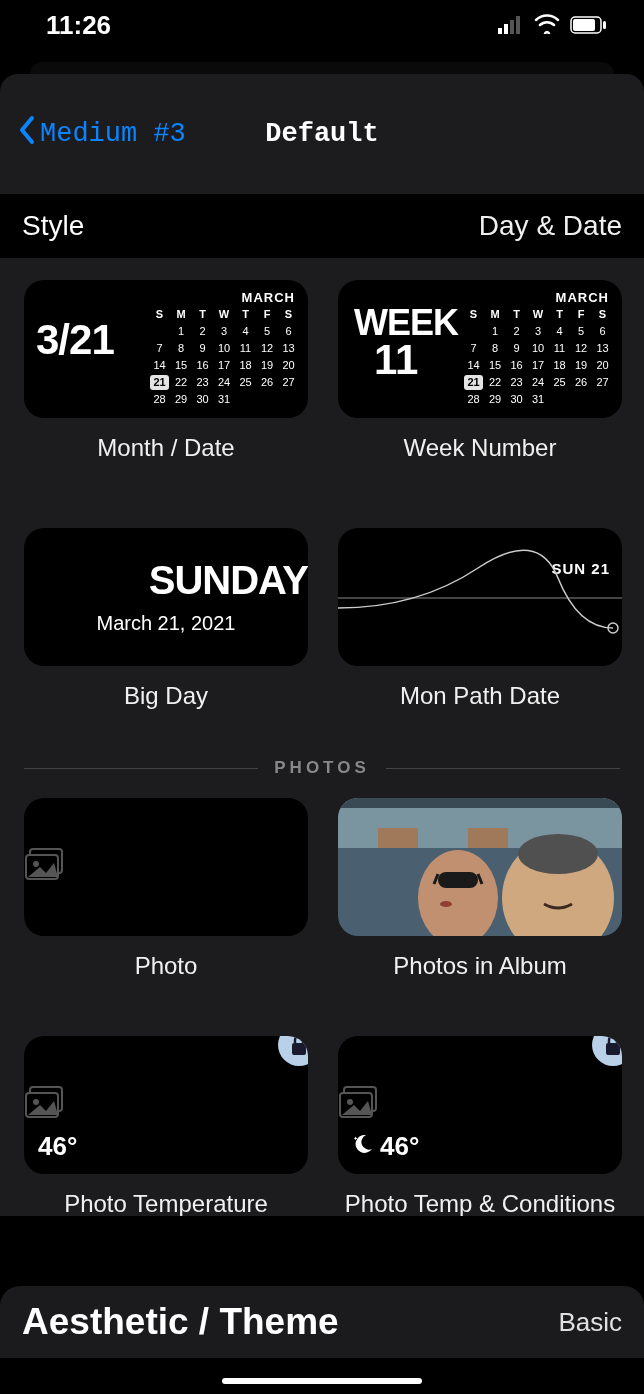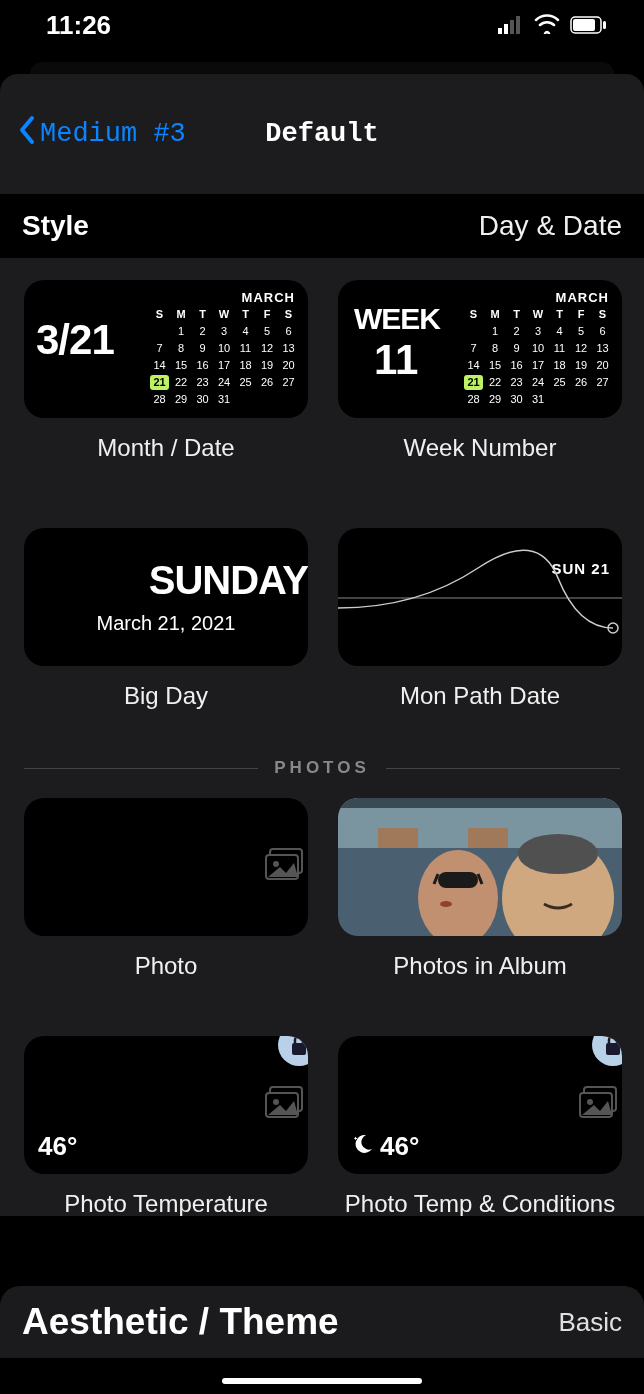--- a/index.html
+++ b/index.html
@@ -61,21 +61,21 @@
 
   
   .section-row {
     background: #000;
     display: flex;
     justify-content: space-between;
     align-items: center;
     padding: 16px 22px;
     font-size: 28px;
   }
-  .section-row .left { font-weight: 700; }
+  .section-row .left { font-weight: 400; }
   .section-row .right { color: #f0f0f0; font-weight: 400; }
 
   
   .grid-area {
     background: #1c1c1e;
     padding: 22px 24px 0 24px;
   }
   .grid {
     display: grid;
     grid-template-columns: 1fr 1fr;
@@ -99,21 +99,21 @@
 
   
   .md-big {
     position: absolute;
     left: 12px;
     top: 36px;
     font-size: 42px;
     font-weight: 700;
     letter-spacing: -1px;
   }
-  .wk-label { position:absolute; left:16px; top:22px; font-size:30px; font-weight:700; letter-spacing:-1px;}
+  .wk-label { position:absolute; left:16px; top:22px; font-size:36px; font-weight:700; letter-spacing:-1px;}
   .wk-num { position:absolute; left:36px; top:56px; font-size:42px; font-weight:700;}
   .cal {
     position: absolute;
     right: 10px;
     top: 10px;
     width: 148px;
   }
   .cal-month {
     text-align: right;
     font-size: 13px;
@@ -130,40 +130,40 @@
   }
   .cal-row span {
     width: 19px;
     height: 15px;
     text-align: center;
     line-height: 15px;
     border-radius: 3px;
   }
   .cal-row .hdr { font-weight: 700; color: #fff; }
   .cal-row .dim { color: #666; }
-  .cal-row .today { background: #bef264; color: #000; font-weight: 700; }
+  .cal-row .today { background: #e5e5e5; color: #000; font-weight: 700; }
 
   
   .bigday-title { position:absolute; left:0; right:0; top:30px; text-align:right; font-size:40px; font-weight:700; letter-spacing:-1px;}
   .bigday-sub { position:absolute; left:0; right:0; top:84px; text-align:center; font-size:20px;}
 
   
   .sp-label { position:absolute; right:12px; top:10px; font-size:15px; font-weight:600; letter-spacing:1px;margin-top:22px;}
   .sp-svg { position:absolute; left:0; top:0; width:100%; height:100%;}
 
   
   .divider {
     display:flex; align-items:center; gap:16px;
     margin: 48px 0 20px;
     color:#888; font-size:17px; font-weight:700; letter-spacing:4px;
   }
   .divider .line { flex:1; height:1px; background:#444;}
 
   
-  .photo-plain { display:flex; align-items:center; justify-content:flex-end;}
+  .photo-plain { display:flex; align-items:center; justify-content:flex-start;}
   .photo-icon { color:#555; }
   .lock-badge {
     position:absolute; top:-12px; right:-12px; width:42px; height:42px;
     background:#b8d0e8; border-radius:50%;
     display:flex; align-items:center; justify-content:center;
     color:#1a1a2e;
   }
   .temp-label {
     position:absolute; left:14px; bottom:12px;
     font-size:26px; font-weight:600; color:#fff;

